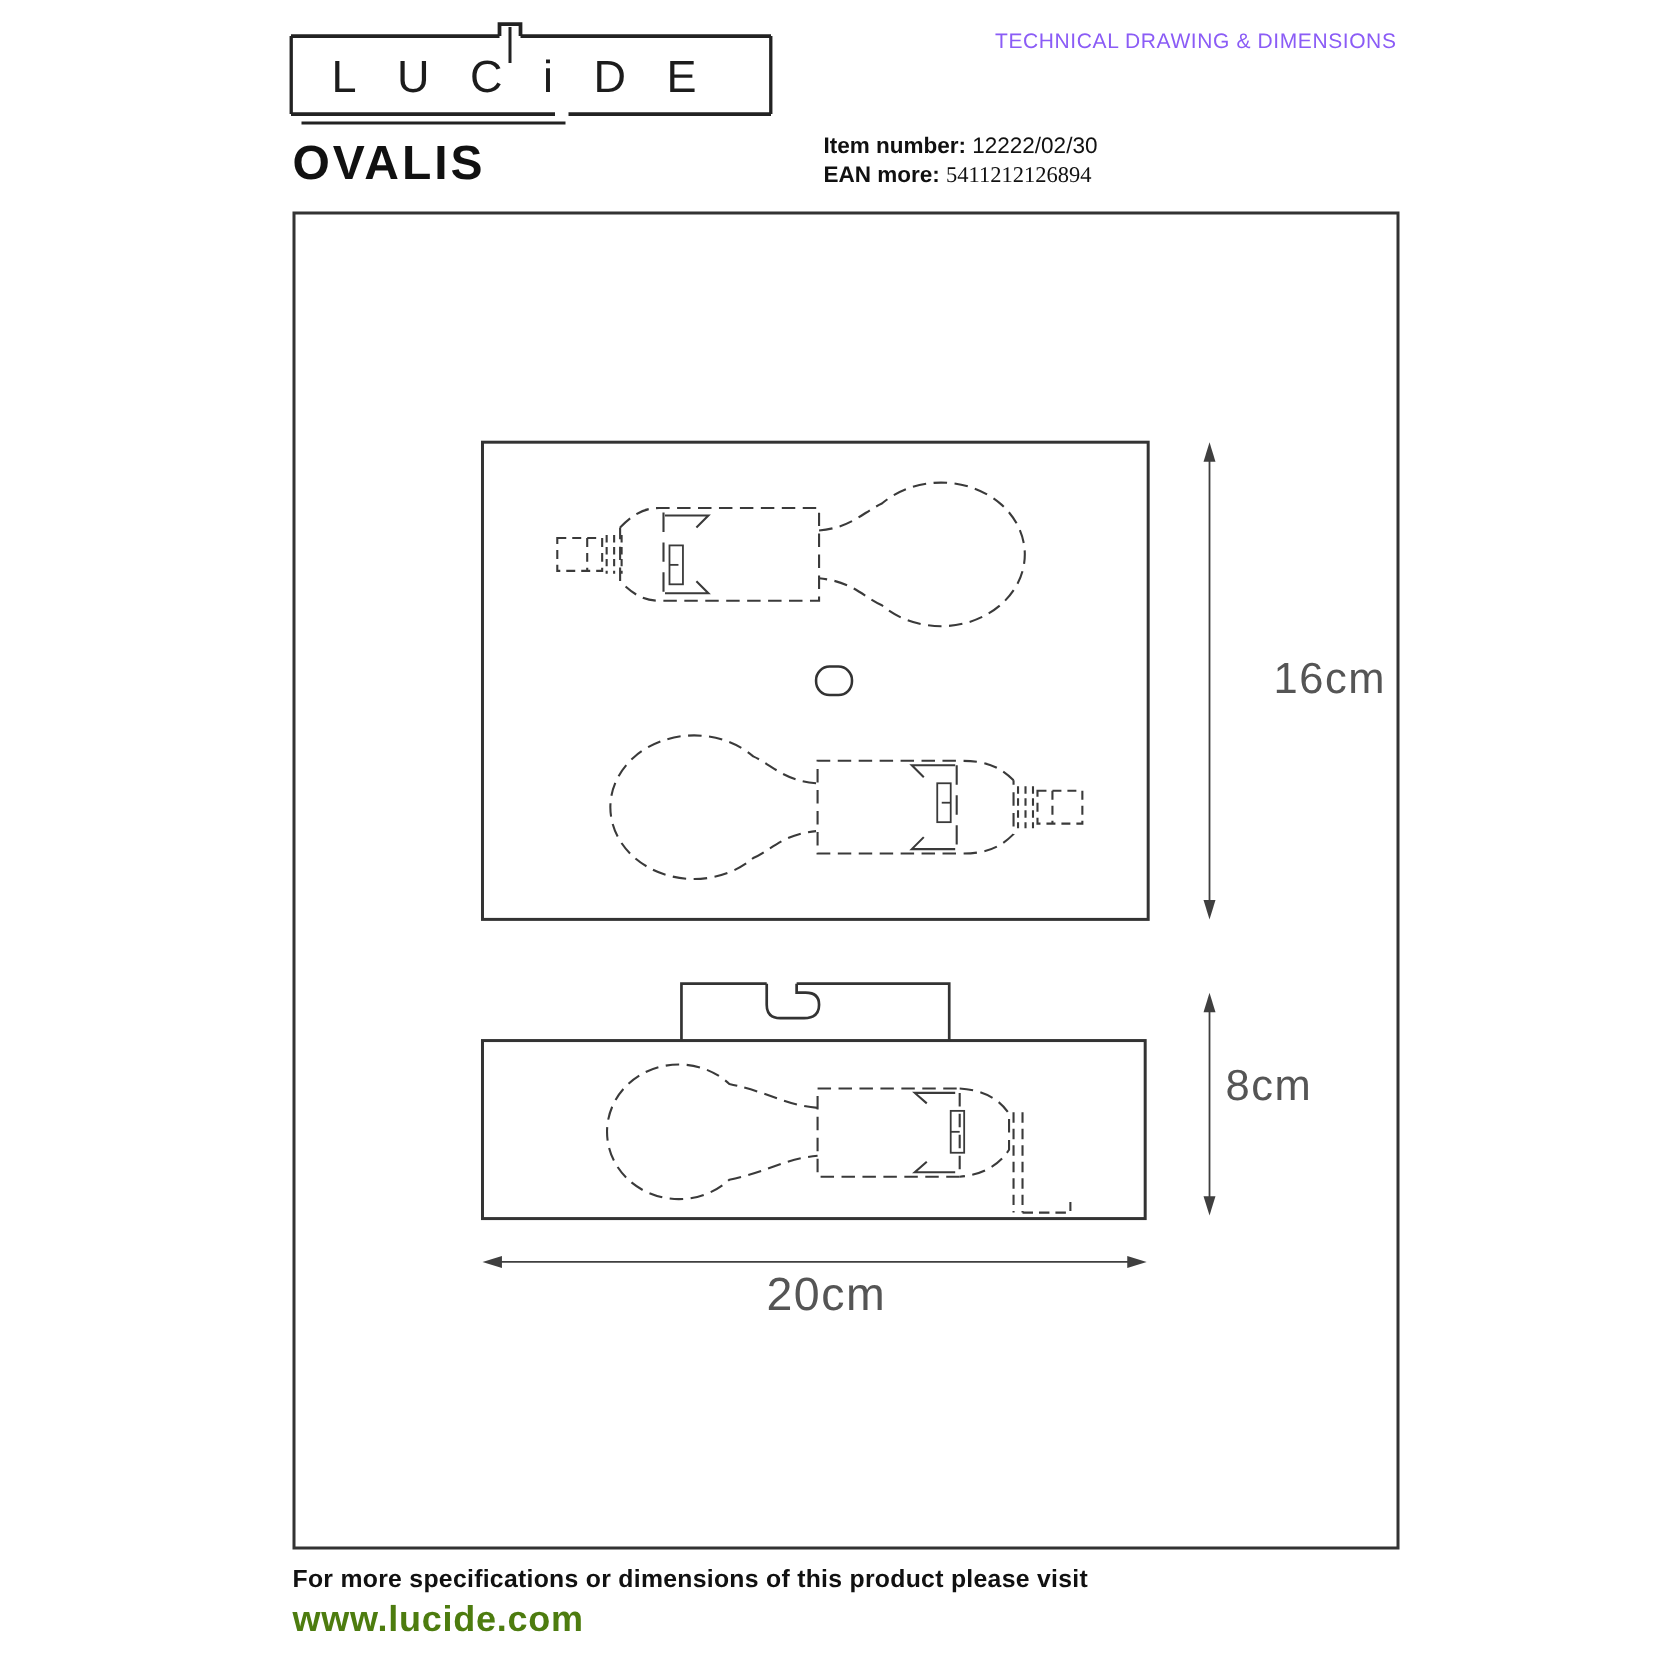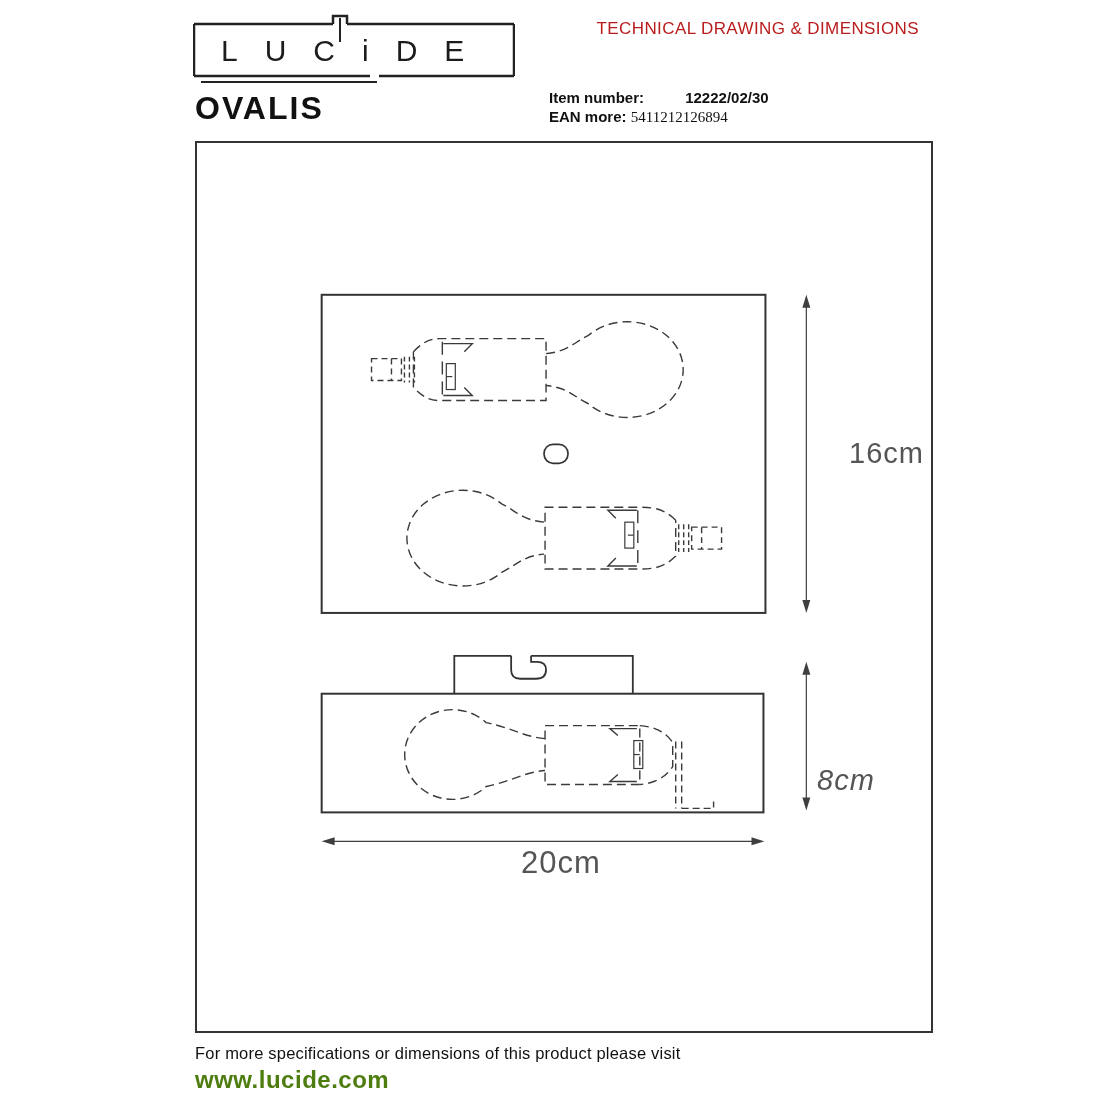--- a/index.html
+++ b/index.html
@@ -4,52 +4,52 @@
 <style>
   html,body{margin:0;padding:0;}
   body{
     width:1120px;height:1120px;position:relative;background:#ffffff;
     font-family:"Liberation Sans", sans-serif;color:#1a1a1a;overflow:hidden;
   }
 
   
   #logo-svg{position:absolute;left:193px;top:12px;}
   #doc-title{
-    position:absolute;right:201px;top:19px;
-    font-size:17px;letter-spacing:.4px;color:#b91c1c;
+    position:absolute;right:189px;top:19px;
+    font-size:14px;letter-spacing:.4px;color:#8b5cf6;
   }
   #product-name{
     position:absolute;left:195px;top:90px;
     font-size:32px;font-weight:bold;letter-spacing:2px;color:#111;
   }
   #item-block{
     position:absolute;left:549px;top:88px;font-size:15px;line-height:19px;color:#111;
   }
   #item-block .lbl{font-weight:bold;margin-top:24px;}
-  #item-block .val-bold{font-weight:bold;margin-left:37px;}
+  #item-block .val-bold{font-weight:normal;}
   #item-block .val{font-weight:normal;font-family:Liberation Serif, serif;}
 
   
   #frame{
     position:absolute;left:195px;top:141px;width:734px;height:888px;
     border:2.5px solid #333;background:#fff;
   }
   #drawing-svg{position:absolute;left:0;top:0;}
 
   
   .dim-label{
     position:absolute;color:#555;font-size:29px;letter-spacing:1px;
     font-weight:normal;
   }
-  #dim-width{font-size:31px;margin-left:10px;}
+  #dim-width{font-size:31px;}
 
   
   #footer-line1{
     position:absolute;left:195px;top:1044px;
-    font-size:16.5px;font-weight:normal;color:#111;letter-spacing:.2px;
+    font-size:16.5px;font-weight:bold;color:#111;letter-spacing:.2px;
   }
   #footer-line2{
     position:absolute;left:195px;top:1066px;
     font-size:24px;font-weight:bold;color:#4d7c0f;letter-spacing:.5px;
   }
 </style>
 </head>
 <body>
 
 <svg id="logo-svg" width="322" height="76" viewBox="0 0 322 76">
@@ -159,17 +159,17 @@
       <polygon points="611,669 607,656 615,656" stroke="none"></polygon>
 
       <line x1="129" y1="700" x2="565" y2="700"></line>
       <polygon points="125,700 138,696 138,704" stroke="none"></polygon>
       <polygon points="569,700 556,696 556,704" stroke="none"></polygon>
     </g>
   </svg>
 </div>
 
 <div class="dim-label" id="dim-height-total" style="left:813px;top:437px;margin-left:36px;">16cm</div>
-<div class="dim-label" id="dim-height-fixture" style="left:817px;top:764px;font-style:italic;">8cm</div>
+<div class="dim-label" id="dim-height-fixture" style="left:817px;top:708px;">8cm</div>
 <div class="dim-label" id="dim-width" style="left:511px;top:845px;">20cm</div>
 
 <div id="footer-line1">For more specifications or dimensions of this product please visit</div>
 <div id="footer-line2">www.lucide.com</div>
 
 </body></html>

